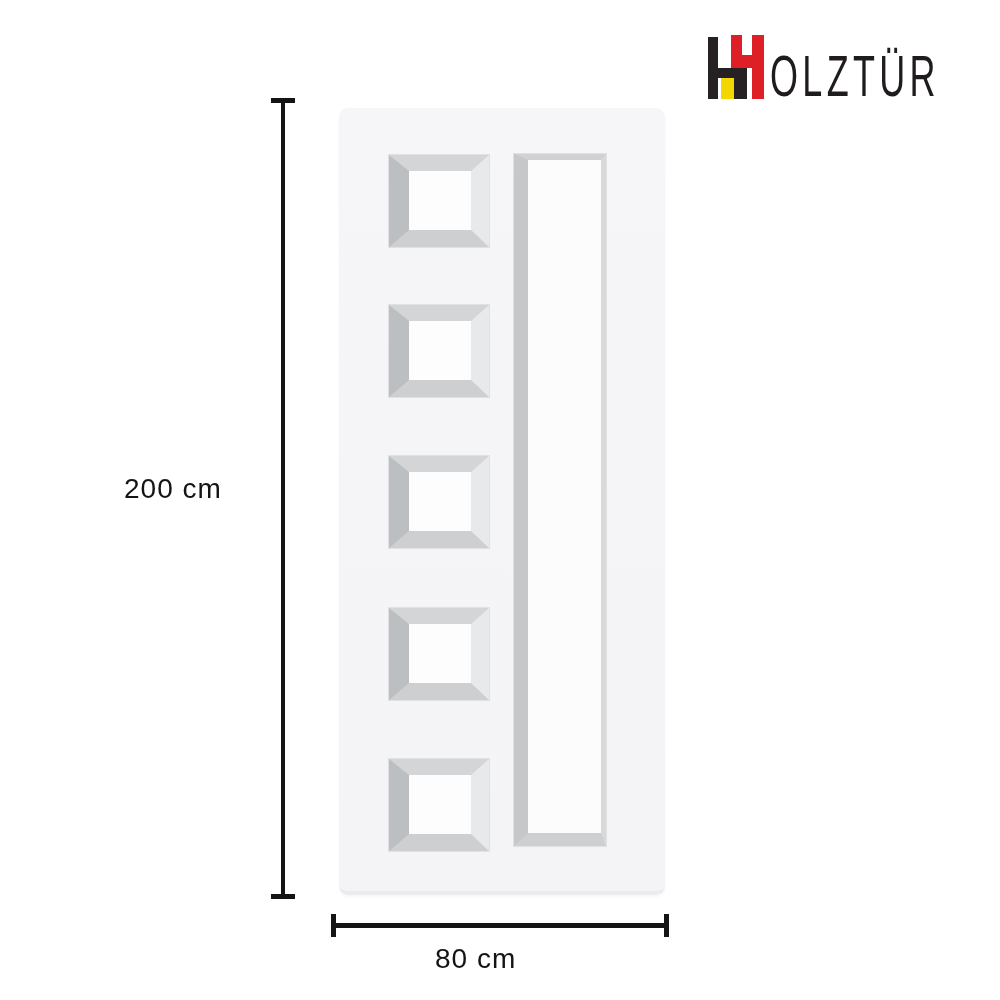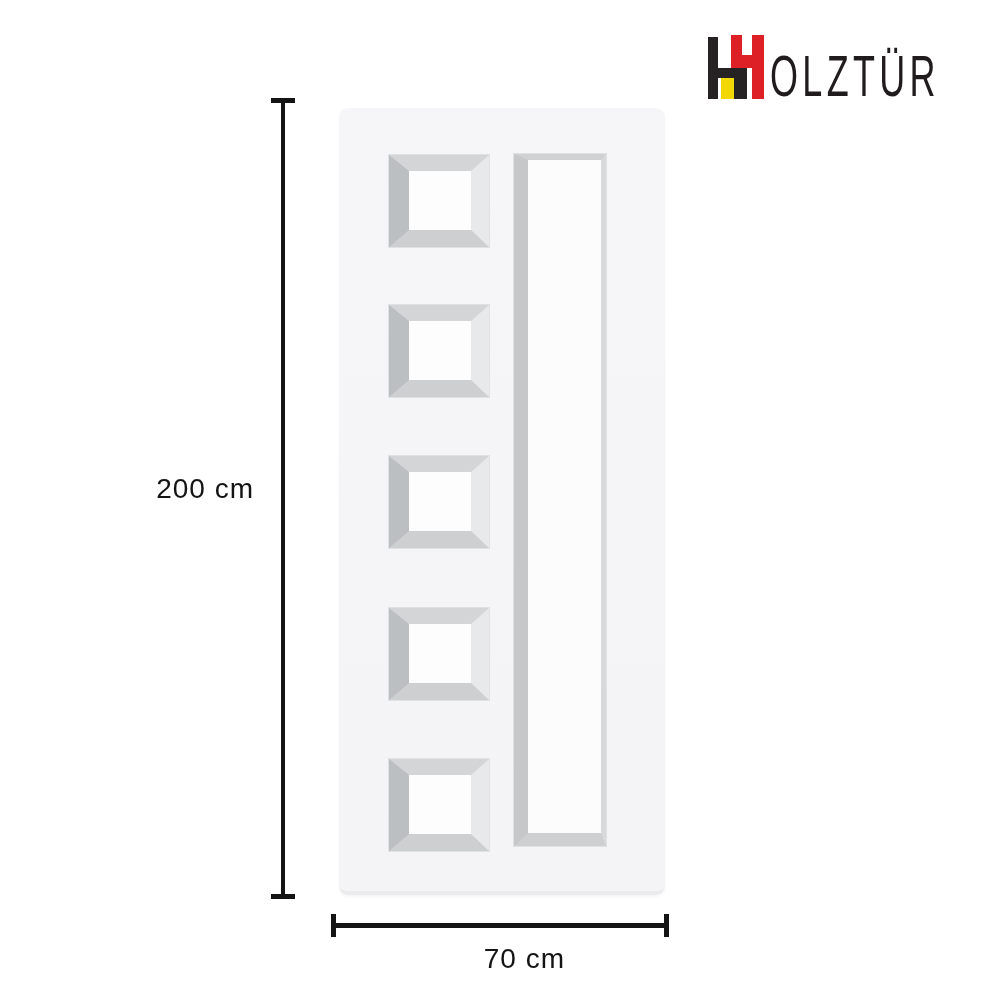--- a/index.html
+++ b/index.html
@@ -120,21 +120,21 @@
   .dimv-cap-bot  { left: 271px; top: 894px; width: 24px; height: 5px; }
   .dimh-line     { left: 333px; top: 923px; width: 334px; height: 5px; }
   .dimh-cap-left { left: 331px; top: 914px; width: 5px;  height: 23px; }
   .dimh-cap-right{ left: 664px; top: 914px; width: 5px;  height: 23px; }
 
   .dim-label {
     position: absolute;
     font-size: 28px;
     color: #141414;
     letter-spacing: 1px;
-    text-align: right;
+    text-align: left;
     white-space: nowrap;
   }
   .dim-label-height { left: 124px; top: 473px; width: 130px; }
   .dim-label-width  { left: 435px; top: 943px; width: 130px; }
 </style>
 </head>
 <body>
 
 <div class="logo">
   <div class="logo-icon">
@@ -171,13 +171,13 @@
 </div>
 
 <div class="dim dimv-line"></div>
 <div class="dim dimv-cap-top"></div>
 <div class="dim dimv-cap-bot"></div>
 <div class="dim-label dim-label-height">200 cm</div>
 
 <div class="dim dimh-line"></div>
 <div class="dim dimh-cap-left"></div>
 <div class="dim dimh-cap-right"></div>
-<div class="dim-label dim-label-width">70 cm</div>
+<div class="dim-label dim-label-width">80 cm</div>
 
 </body></html>

